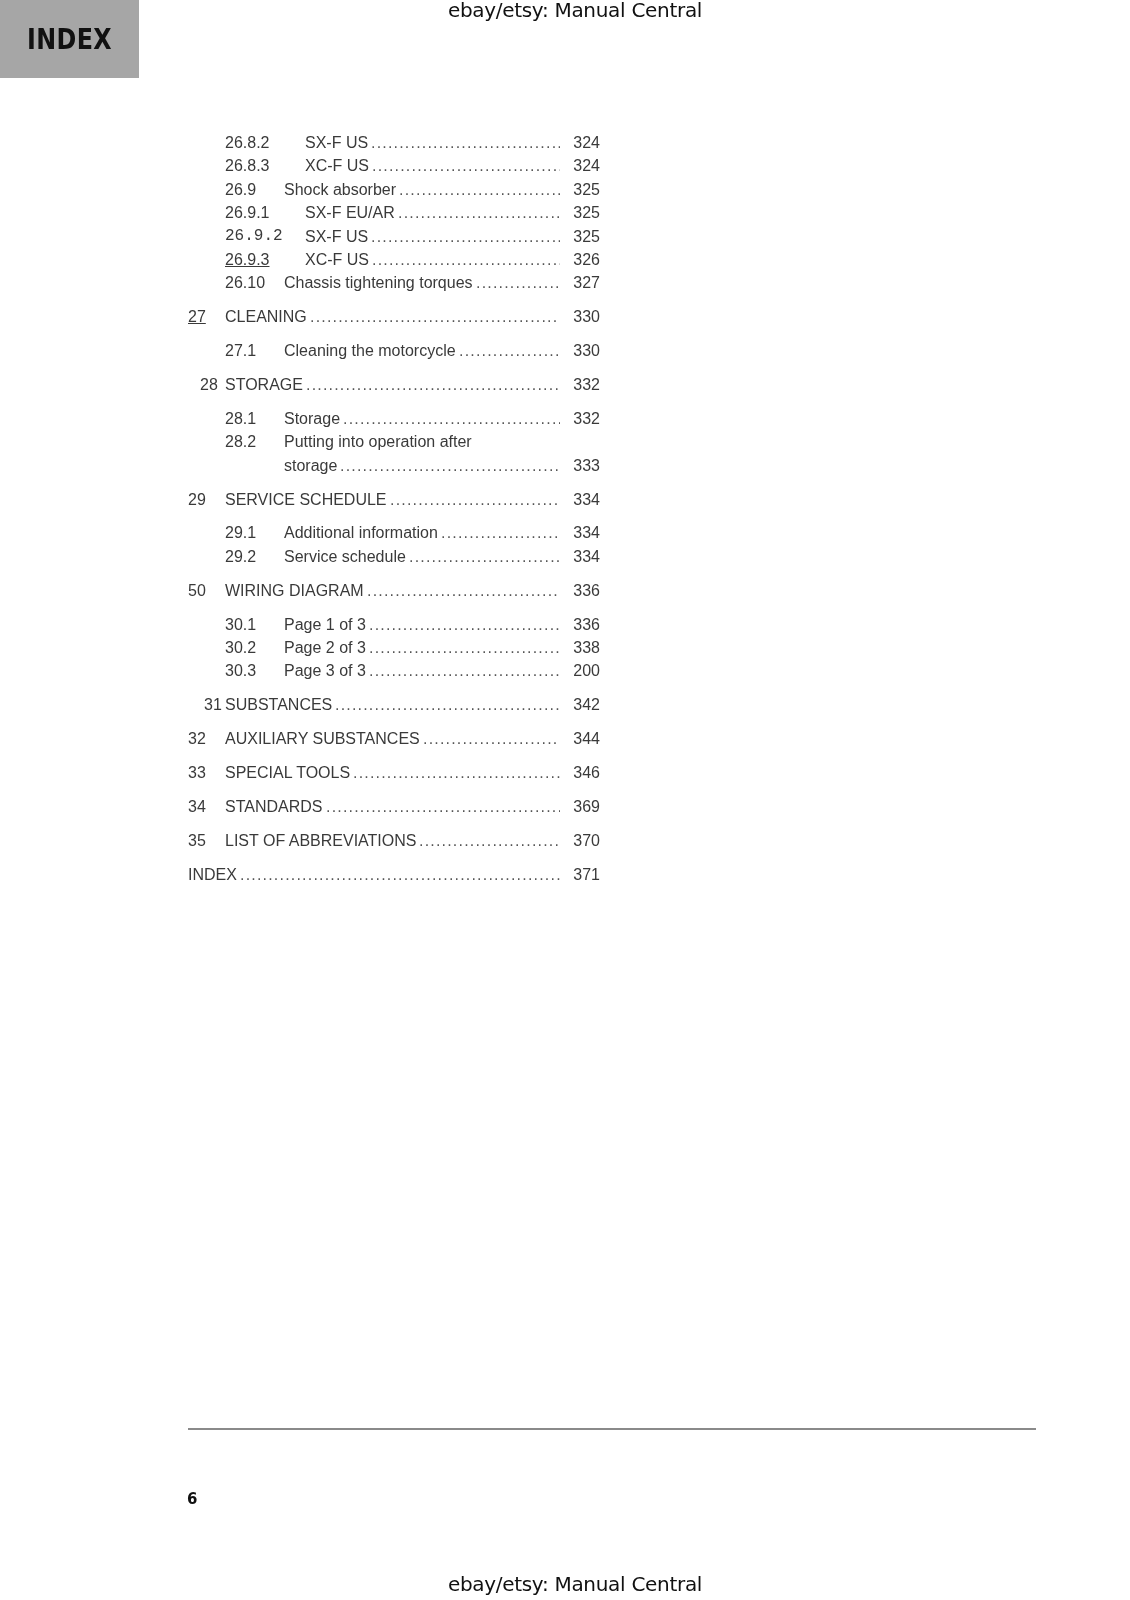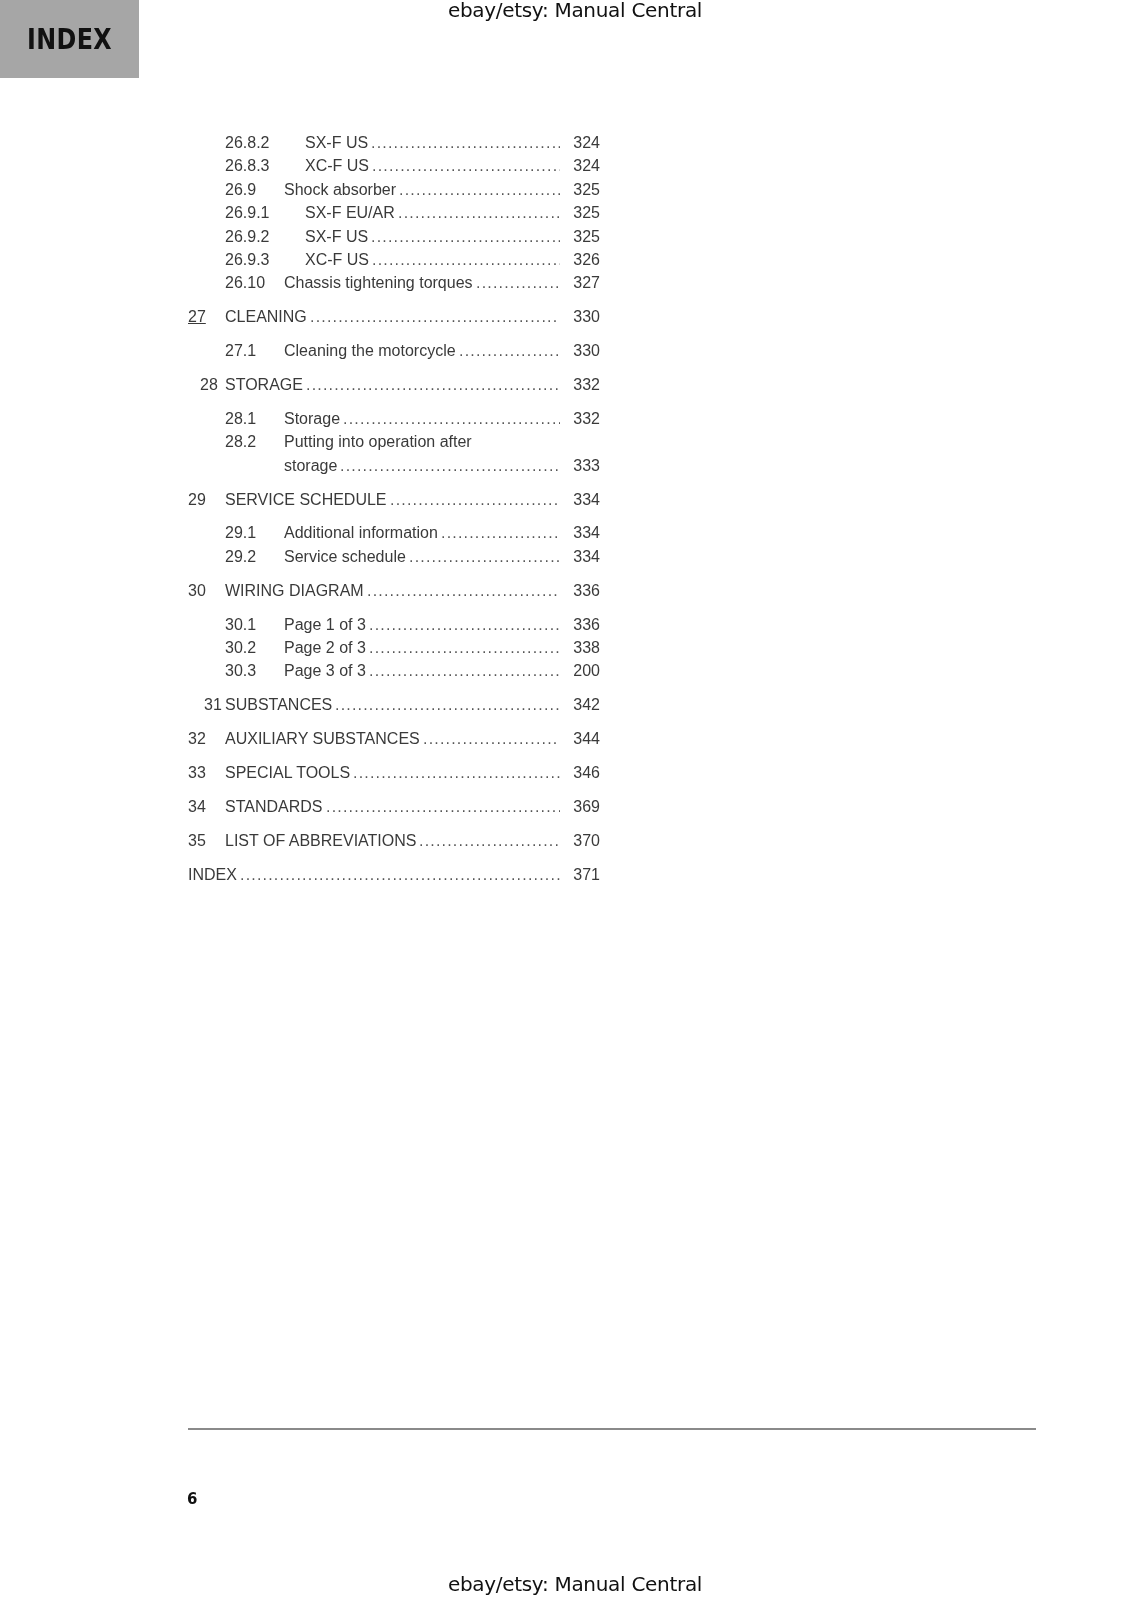--- a/index.html
+++ b/index.html
@@ -53,27 +53,27 @@
       <span class="dots" style="left: 211px; width: 161px;">........................................................................................................................</span>
       <span class="page">325</span>
     </div>
     <div class="row">
       <span class="num" style="left: 37px;">26.9.1</span>
       <span class="title" style="left: 117px;">SX-F EU/AR</span>
       <span class="dots" style="left: 210px; width: 162px;">........................................................................................................................</span>
       <span class="page">325</span>
     </div>
     <div class="row">
-      <span class="num" style="left: 37px;">26.9.2</span>
+      <span class="num" style="left: 37px; font-family: Liberation Mono, monospace;">26.9.2</span>
       <span class="title" style="left: 117px;">SX-F US</span>
       <span class="dots" style="left: 183px; width: 189px;">........................................................................................................................</span>
       <span class="page">325</span>
     </div>
     <div class="row">
-      <span class="num" style="left: 37px;">26.9.3</span>
+      <span class="num" style="left: 37px; text-decoration: underline;">26.9.3</span>
       <span class="title" style="left: 117px;">XC-F US</span>
       <span class="dots" style="left: 184px; width: 188px;">........................................................................................................................</span>
       <span class="page">326</span>
     </div>
     <div class="row">
       <span class="num" style="left: 37px;">26.10</span>
       <span class="title" style="left: 96px;">Chassis tightening torques</span>
       <span class="dots" style="left: 288px; width: 84px;">........................................................................................................................</span>
       <span class="page">327</span>
     </div>
@@ -122,21 +122,21 @@
       <span class="dots" style="left: 253px; width: 119px;">........................................................................................................................</span>
       <span class="page">334</span>
     </div>
     <div class="row">
       <span class="num" style="left: 37px;">29.2</span>
       <span class="title" style="left: 96px;">Service schedule</span>
       <span class="dots" style="left: 221px; width: 151px;">........................................................................................................................</span>
       <span class="page">334</span>
     </div>
     <div class="row gap">
-      <span class="num" style="left: 0px;">30</span>
+      <span class="num" style="left: 0px;">50</span>
       <span class="title" style="left: 37px;">WIRING DIAGRAM</span>
       <span class="dots" style="left: 179px; width: 193px;">........................................................................................................................</span>
       <span class="page">336</span>
     </div>
     <div class="row gap">
       <span class="num" style="left: 37px;">30.1</span>
       <span class="title" style="left: 96px;">Page 1 of 3</span>
       <span class="dots" style="left: 181px; width: 191px;">........................................................................................................................</span>
       <span class="page">336</span>
     </div>

